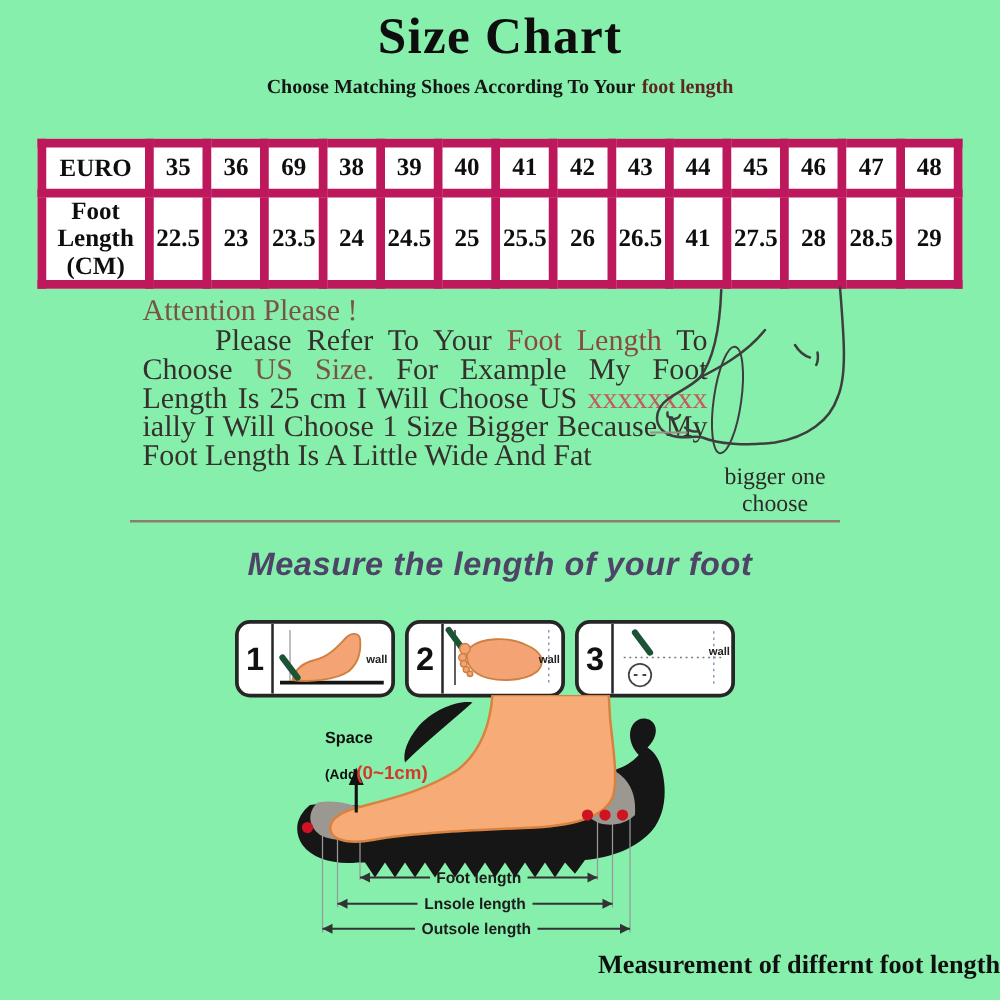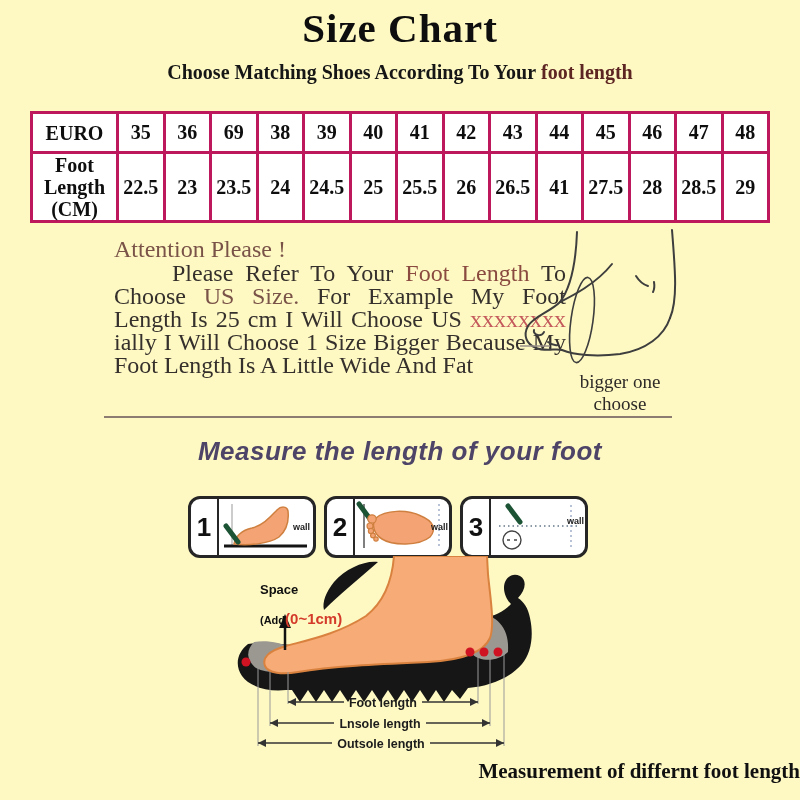--- a/index.html
+++ b/index.html
@@ -1,27 +1,27 @@
 <!DOCTYPE html>
 <html><head>
 <meta charset="utf-8">
 <style>
   html,body{margin:0;padding:0;background:#ffffff;}
-  .stage{position:relative;width:800px;height:800px;background:#fef9c3;overflow:hidden;
+  .stage{position:relative;width:800px;height:800px;background:#86efac;overflow:hidden;
          font-family:"Liberation Serif",serif;color:#1c1c1c;}
 
   .title{position:absolute;top:4px;left:0;right:0;margin:0;text-align:center;
          font-size:41px;font-weight:bold;color:#0e0e0e;letter-spacing:1px;}
   .subtitle{position:absolute;top:61px;left:0;right:0;text-align:center;
-            font-size:20px;font-weight:bold;color:#161616;}
+            font-size:16px;font-weight:bold;color:#161616;}
   .subtitle .hl{color:#5e2623;margin-left:5px;}
 
   .size-table-wrap{position:absolute;left:30px;top:111px;width:740px;}
   table.size-table{border-collapse:collapse;width:100%;table-layout:fixed;background:#fff;}
-  table.size-table td{border:3px solid #be185d;text-align:center;vertical-align:middle;
+  table.size-table td{border:7px solid #be185d;text-align:center;vertical-align:middle;
             font-weight:bold;font-size:20px;color:#0e0e0e;padding:0;}
   tr.row-euro{height:40px;}
   tr.row-len{height:68px;}
   td.rowhead{font-size:18px;line-height:1.1;padding:2px;}
   col.col-head{width:86px;}
 
   .attention{position:absolute;left:114px;top:238px;width:452px;font-size:24px;
              line-height:23px;color:#35302c;}
   .attn-head{color:#7a5348;margin:0 0 1px 0;}
   .attention p{margin:0;text-indent:58px;text-align:justify;}

